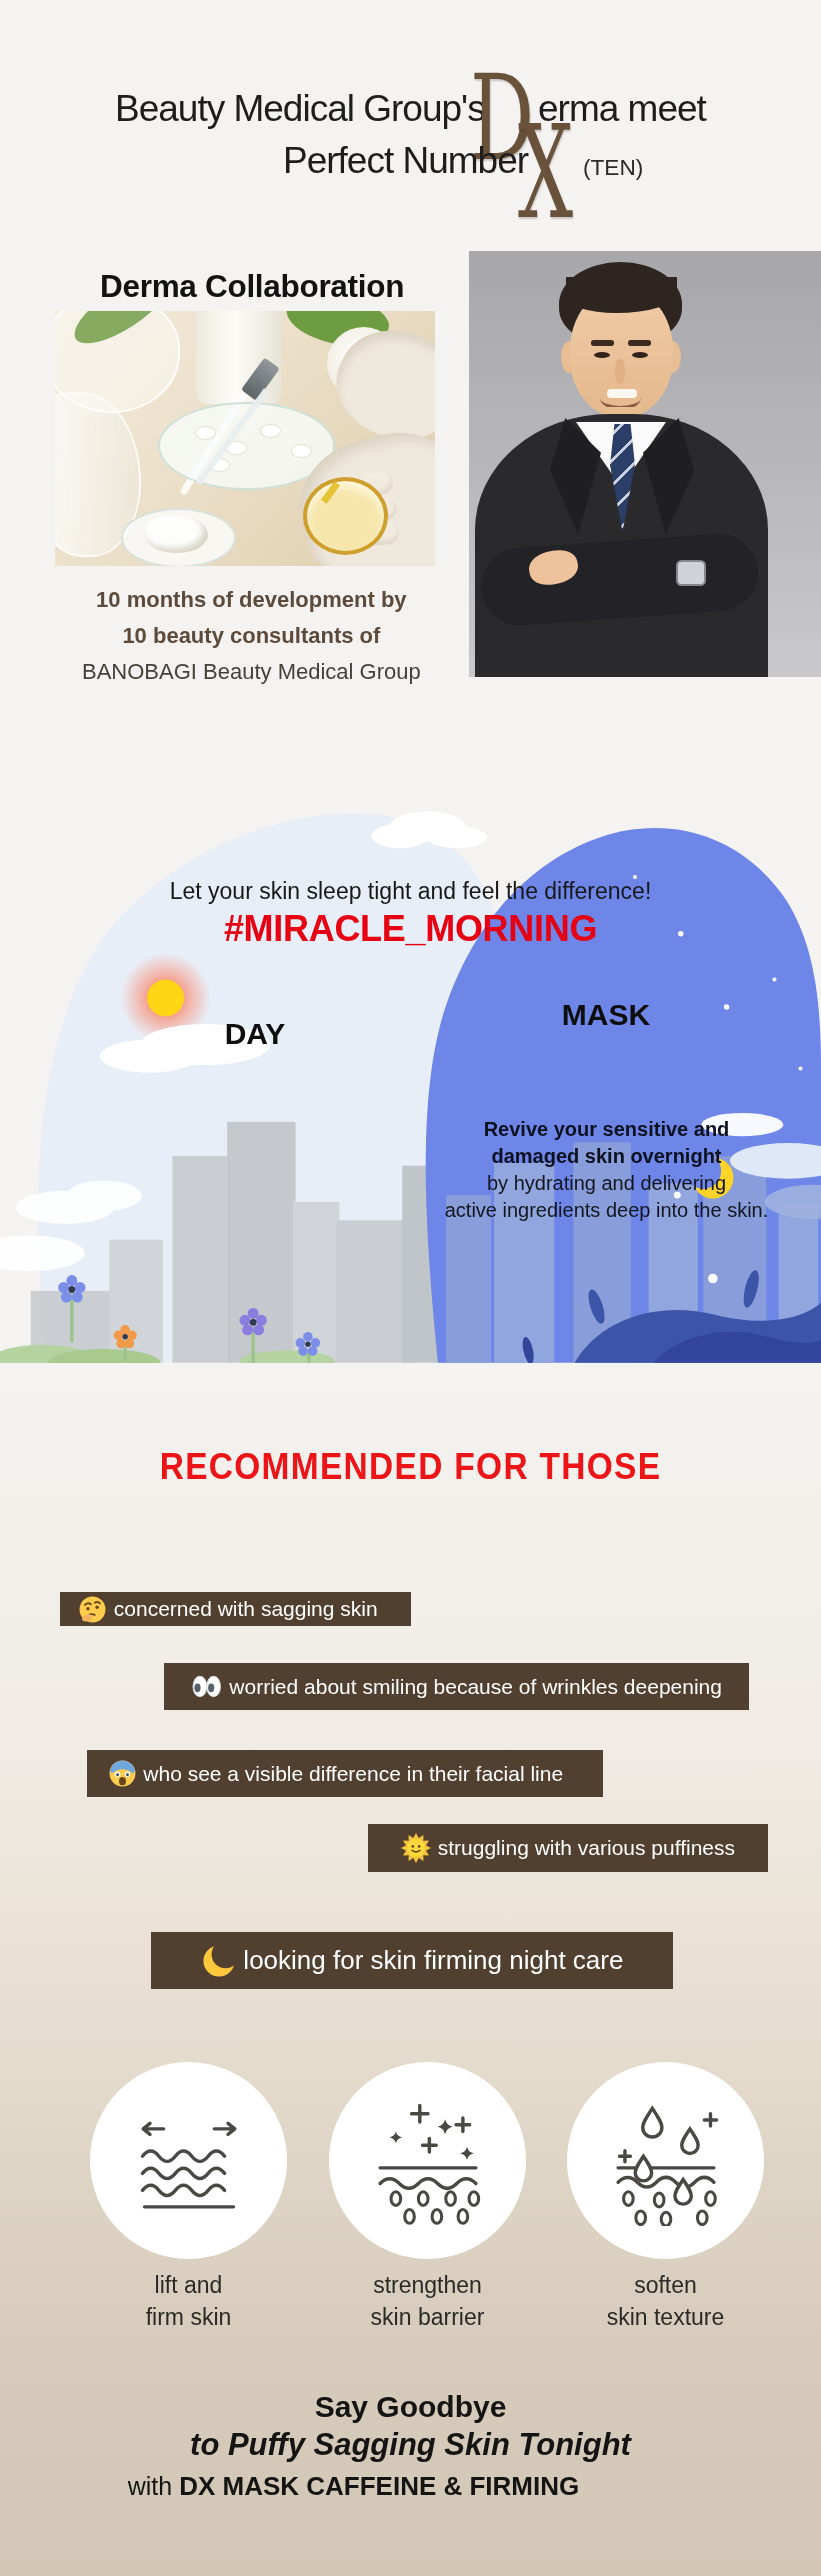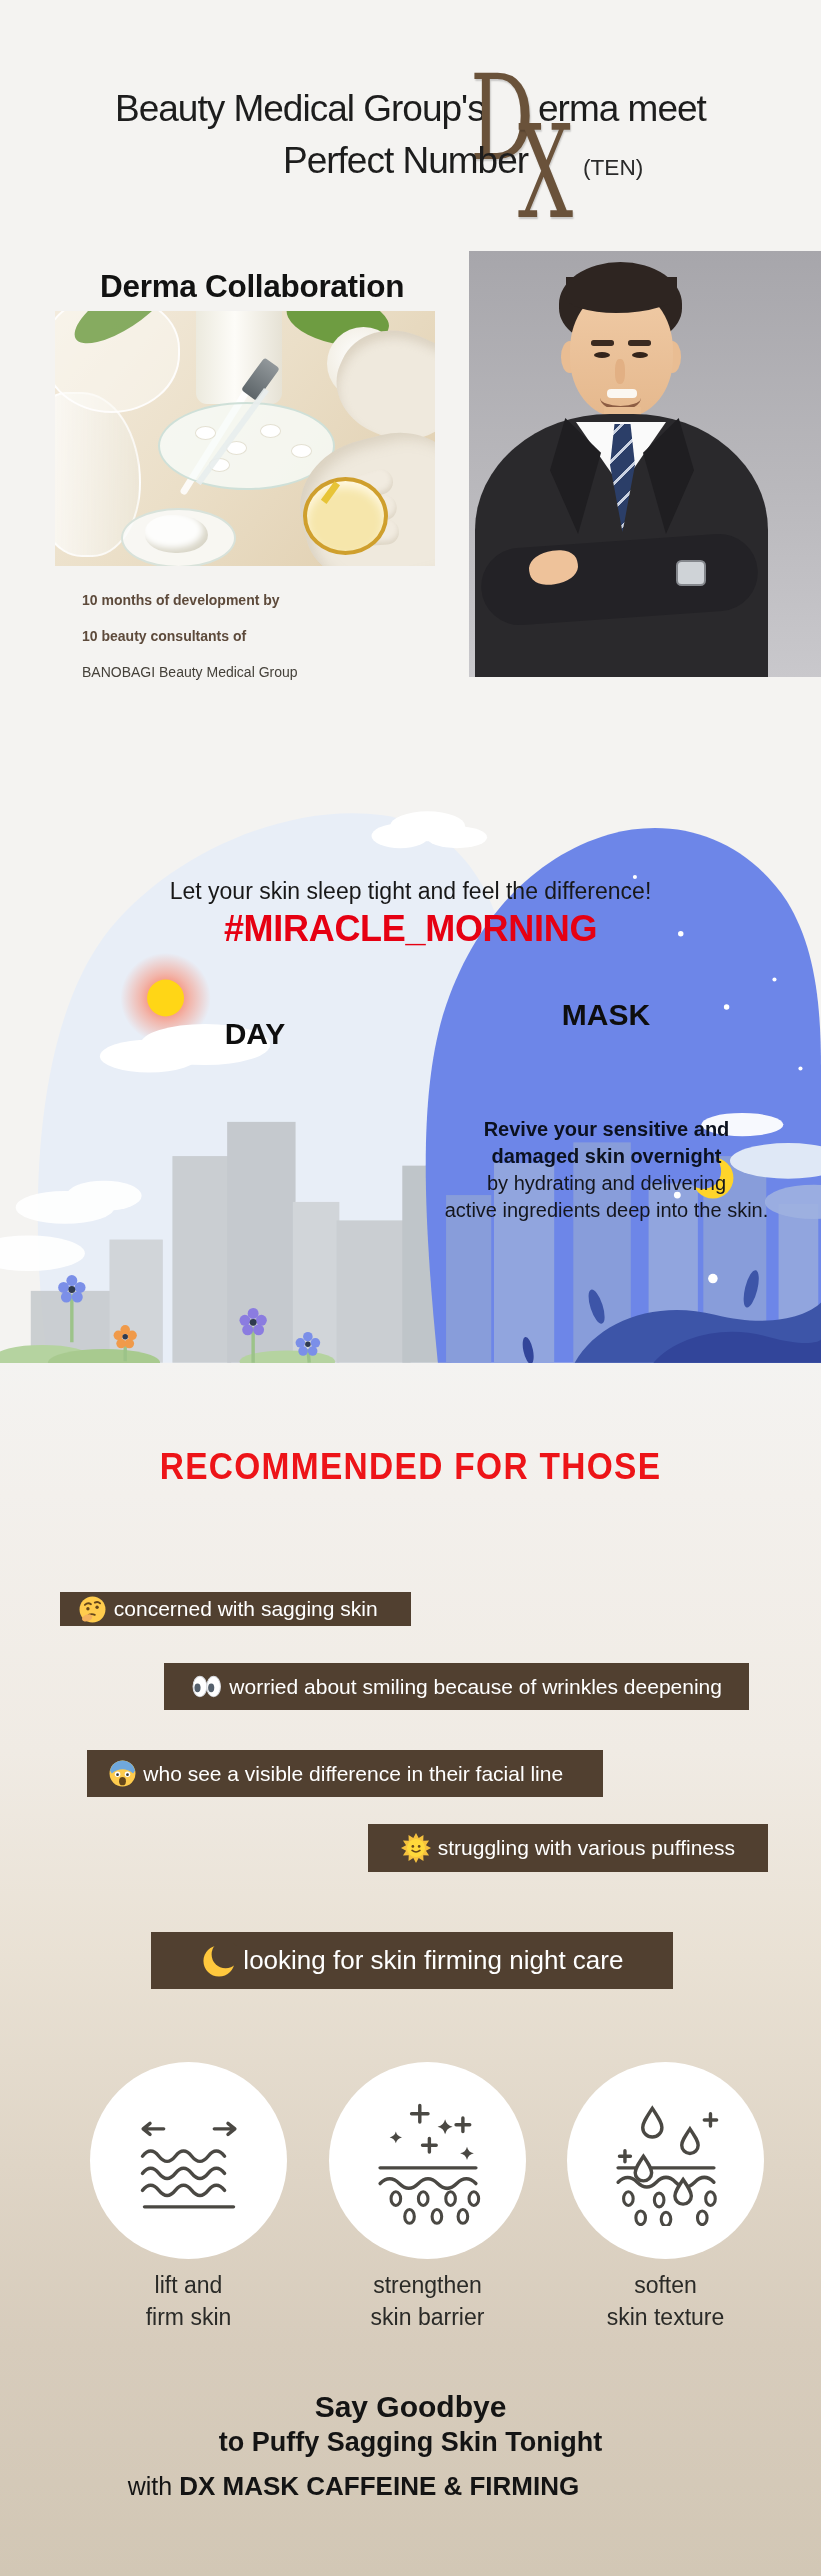--- a/index.html
+++ b/index.html
@@ -87,21 +87,21 @@
     clip-path:polygon(70% 0,100% 45%,45% 100%,0 30%);}
   .m-tie{left:141px;top:173px;width:25px;height:108px;
     background:repeating-linear-gradient(135deg,#2b3e68 0 7.5px,#c9d1e1 7.5px 10.3px,#2b3e68 10.3px 18px);
     clip-path:polygon(18% 0,82% 0,100% 38%,50% 100%,0 38%);}
   .m-arm{left:12.3px;top:290px;width:277px;height:77px;background:#232226;border-radius:40px;
     transform:rotate(-4deg);}
   .m-hand{left:60px;top:300px;width:49px;height:33px;background:#eec29a;border-radius:45%;
     transform:rotate(-12deg);}
   .m-watch{left:207px;top:309px;width:26px;height:22px;background:#cfd3d7;border-radius:5.5px;
     border:2.7px solid #84878c;}
-  .dc-caption{left:82px;top:582px;font-size:14px;line-height:36px;white-space:nowrap;}
+  .dc-caption{left:82px;top:582px;font-size:22px;line-height:36px;white-space:nowrap;text-align:center;}
   .dc-caption .b{font-weight:700;color:#5d4a3b;}
   .dc-caption .n{font-weight:400;color:#45413a;}
 
   
   .dn-wrap{left:0;top:774px;width:821px;height:589px;}
   .dn-headline{left:0;top:878px;width:821px;text-align:center;font-size:23px;font-weight:500;color:#181818;}
   .dn-hashtag{left:0;top:908px;width:821px;text-align:center;font-size:36px;font-weight:800;color:#e60012;letter-spacing:-0.3px;}
   .dn-day{left:173px;top:998px;width:164px;text-align:center;font-size:30px;font-weight:800;color:#0e0e0e;margin-top:19px;}
   .dn-night{left:524px;top:998px;width:164px;text-align:center;font-size:30px;font-weight:800;color:#0e0e0e;}
   .dn-para{width:329px;text-align:center;font-size:20px;line-height:27px;color:#232323;}
@@ -123,21 +123,21 @@
 
   
   .circle{width:197px;height:197px;border-radius:50%;background:#ffffff;top:2062px;
     display:flex;align-items:center;justify-content:center;}
   .c1{left:90px;} .c2{left:329px;} .c3{left:567px;}
   .benefit-label{top:2270px;width:197px;text-align:center;font-size:23px;line-height:31.5px;color:#2a2a27;}
   .bl1{left:90px;} .bl2{left:329px;} .bl3{left:567px;}
 
   
   .ft1{left:0;top:2390px;width:821px;text-align:center;font-size:30px;font-weight:700;color:#141414;}
-  .ft2{left:0;top:2427px;width:821px;text-align:center;font-size:27px;font-weight:700;color:#141414;}
+  .ft2{left:0;top:2427px;width:821px;text-align:center;font-size:31px;font-weight:700;color:#141414;font-style:italic;}
   .ft3{left:0;top:2471px;width:707px;text-align:center;font-size:25px;font-weight:400;color:#141414;}
   .ft3 .b{font-weight:700;font-size:26px;}
 </style>
 </head>
 <body>
 
 <div class="page">
 
   <div class="abs h-line h-line1a">Beauty Medical Group's</div>
   <div class="abs big-letter big-d">D</div>

